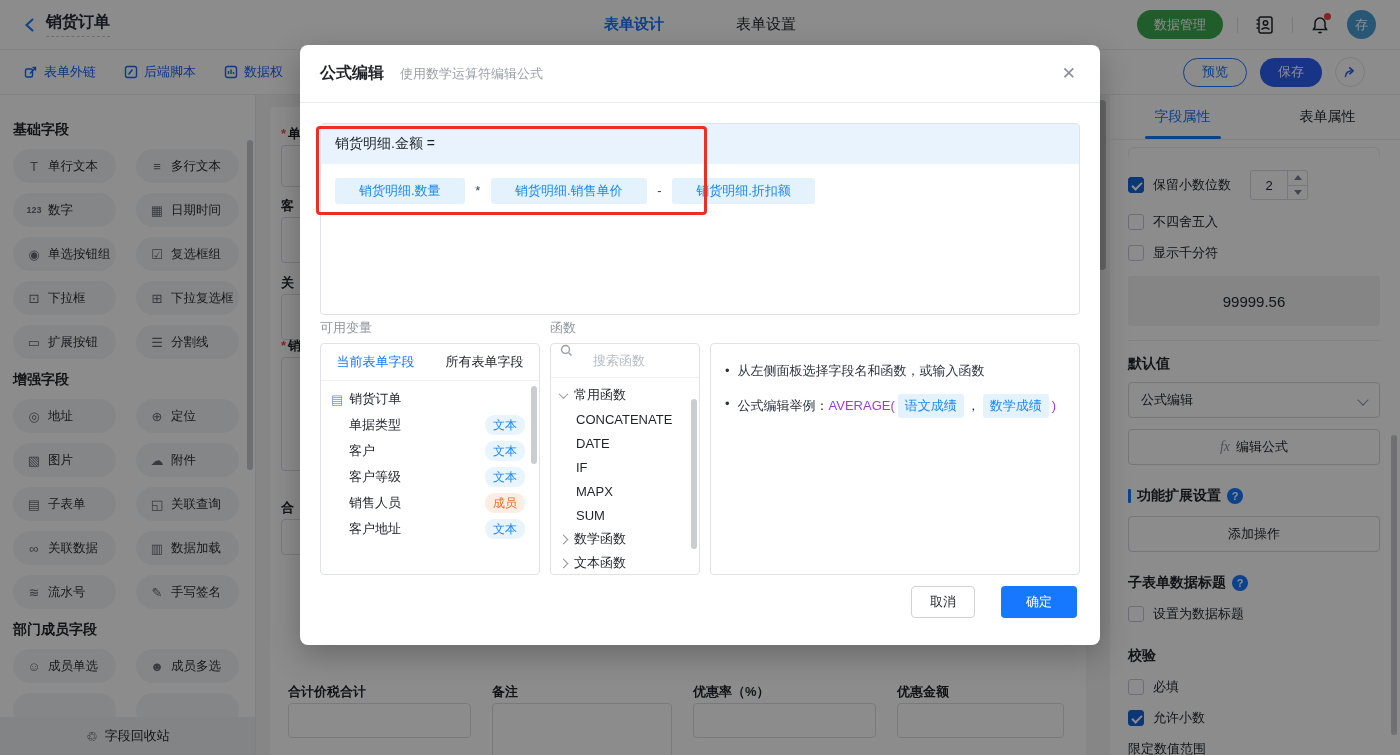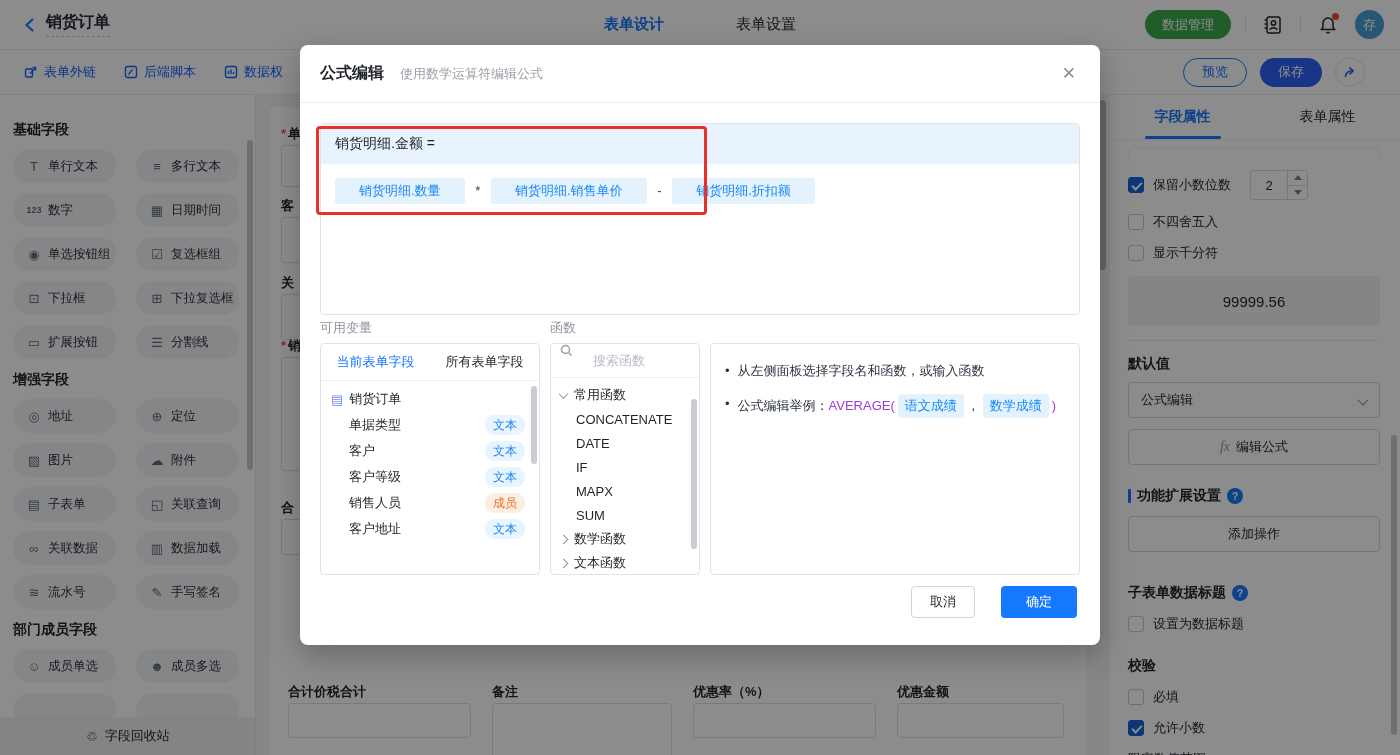--- a/index.html
+++ b/index.html
@@ -8,21 +8,21 @@
           font-family:"Liberation Sans","DejaVu Sans",sans-serif; font-size:13px; color:#1f2329; }
 
   
   .topbar{ position:absolute; left:0; top:0; width:1400px; height:50px; background:#fff;
            border-bottom:1px solid #ebedf0; display:flex; align-items:center; }
   .back{ margin-left:18px; width:24px; height:24px; display:flex; align-items:center; justify-content:center; cursor:pointer; }
   .fname{ margin-left:4px; font-size:16px; font-weight:bold; color:#252b3a; border-bottom:1px dashed #c6cbd4; padding-bottom:3px; }
   .top-tabs{ position:absolute; left:50%; transform:translateX(-50%); display:flex; gap:72px; font-size:15px; }
   .top-tab{ cursor:pointer; color:#1f2329; }
   .top-tab.active{ color:#1677ff; font-weight:bold; }
-  .top-right{ position:absolute; right:16px; display:flex; align-items:center; gap:14px; }
+  .top-right{ position:absolute; right:24px; display:flex; align-items:center; gap:14px; }
   .btn-green{ background:#3ca94e; color:#fff; border:none; border-radius:15px; height:29px; padding:0 17px; font-size:13px; cursor:pointer; }
   .vdiv{ width:1px; height:16px; background:#dde0e5; }
   .icon-btn{ width:26px; height:26px; display:flex; align-items:center; justify-content:center; position:relative; cursor:pointer; }
   .bell-dot{ position:absolute; top:1px; right:2px; width:7px; height:7px; border-radius:50%; background:#f2413d; }
   .avatar{ width:29px; height:29px; border-radius:50%; background:#4a9fd8; color:#fff; font-size:13px;
            display:flex; align-items:center; justify-content:center; cursor:pointer; }
 
   
   .toolbar{ position:absolute; left:0; top:50px; width:1400px; height:45px; background:#fff;
             border-bottom:1px solid #ebedf0; display:flex; align-items:center; }
@@ -56,21 +56,21 @@
   .f-label{ position:absolute; font-weight:bold; font-size:13px; color:#1f2329; }
   .req{ color:#f54a45; margin-right:2px; }
   .f-input{ position:absolute; border:1px solid #dcdfe5; border-radius:4px; background:#fff; }
   .cscroll{ position:absolute; left:1097px; top:95px; width:10px; height:660px; }
   .cscroll .thumb{ position:absolute; left:1px; top:5px; width:8px; height:170px; background:#b7babe; border-radius:4px; }
 
   
   .rpanel{ position:absolute; left:1110px; top:95px; width:290px; height:660px; background:#fff; }
   .rp-tabs{ display:flex; height:45px; border-bottom:1px solid #f0f1f3; }
   .rp-tab{ flex:1; display:flex; align-items:center; justify-content:center; font-size:14px; cursor:pointer; position:relative; color:#1f2329; }
-  .rp-tab.active{ color:#1677ff; font-weight:bold; }
+  .rp-tab.active{ color:#1677ff; font-weight:normal; }
   .rp-tab.active::after{ content:""; position:absolute; bottom:0; left:50%; transform:translateX(-50%);
                          width:76px; height:3px; background:#1677ff; border-radius:2px; }
   .rp-body{ position:absolute; left:18px; top:45px; width:252px; }
   .card-top{ height:10px; border:1px solid #eceef1; border-bottom:none; border-radius:6px 6px 0 0; margin-top:7px; }
   .chk-row{ display:flex; align-items:center; gap:9px; margin-top:13px; }
   .cb{ width:16px; height:16px; border:1.5px solid #c6cbd3; border-radius:3px; background:#fff; position:relative; flex:none; cursor:pointer; }
   .cb.on{ background:#1664d9; border-color:#1664d9; }
   .cb.on::after{ content:""; position:absolute; left:3px; top:3.5px; width:8px; height:4px;
                  border-left:2px solid #fff; border-bottom:2px solid #fff; transform:rotate(-45deg); }
   .stepper{ margin-left:10px; width:58px; height:30px; border:1px solid #d8dbe0; border-radius:3px; display:flex; overflow:hidden; }
@@ -417,21 +417,21 @@
 
       <div class="sec-h">
         <span class="blue-bar"></span>
         <span>功能扩展设置</span>
         <span class="q-icon">?</span>
       </div>
       <button class="rp-btn">
         <span>添加操作</span>
       </button>
 
-      <div class="sec-h" style="margin-top:32px;">
+      <div class="sec-h" style="margin-top:22px;">
         <span>子表单数据标题</span>
         <span class="q-icon">?</span>
       </div>
       <div class="chk-row">
         <span class="cb"></span>
         <span>设置为数据标题</span>
       </div>
 
       <div class="rp-h" style="margin-top:24px;">校验</div>
       <div class="chk-row">

